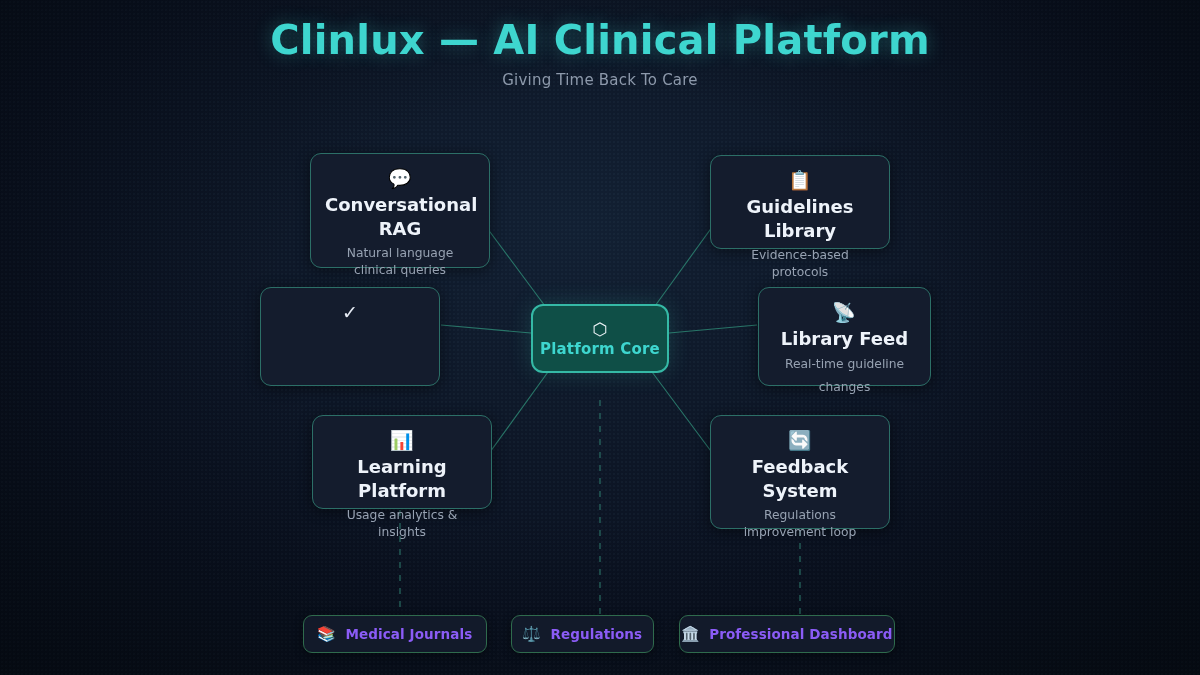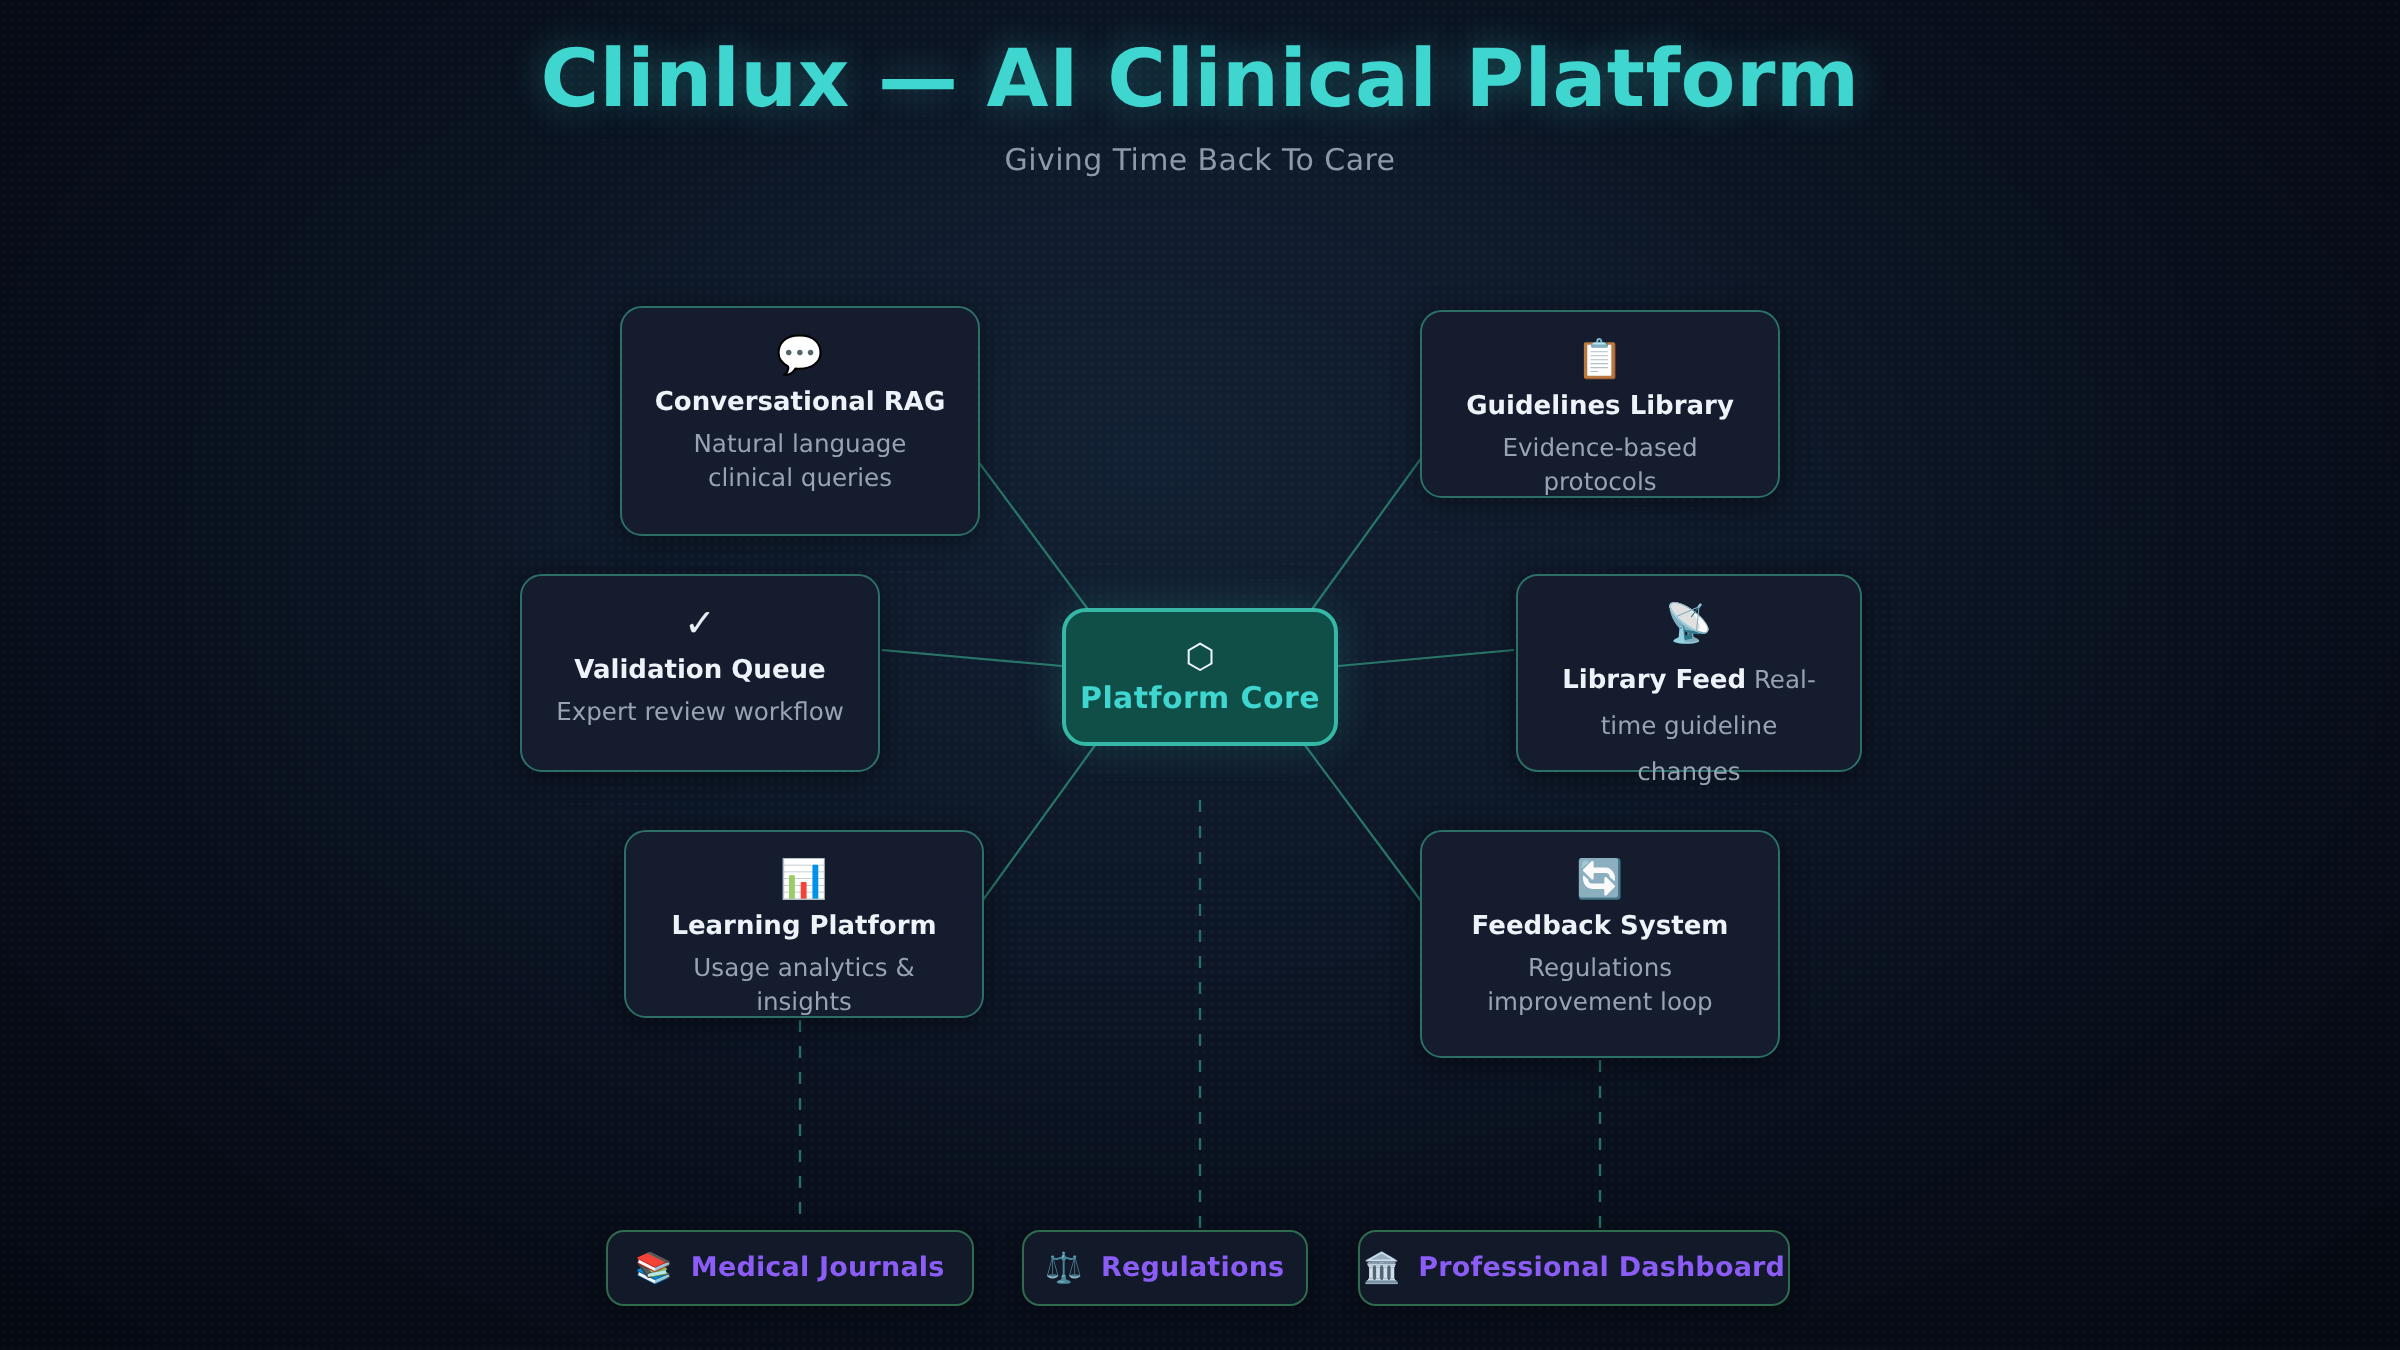--- a/index.html
+++ b/index.html
@@ -100,21 +100,21 @@
     padding: 12px 14px 14px;
     box-shadow: 0 2px 14px rgba(0,0,0,.45);
   }
   .node-icon {
     font-size: 19px;
     line-height: 25px;
     display: block;
     margin-bottom: 2px;
   }
   .node-title {
-    font-size: 13px;
+    font-size: 18px;
     font-weight: bold;
     color: #eef3fa;
     line-height: 1.35;
   }
   .node-desc {
     font-size: 12.3px;
     color: #97a2b2;
     line-height: 1.42;
     margin-top: 3px;
   }
@@ -223,24 +223,20 @@
 <div class="node-card" id="card-conversational-rag">
   <span class="node-icon">💬</span>
   <div class="node-body">
     <div class="node-title">Conversational RAG</div>
     <div class="node-desc">Natural language clinical queries</div>
   </div>
 </div>
 
 <div class="node-card" id="card-validation-queue">
   <span class="node-icon">✓</span>
-  <div class="node-body">
-    <div class="node-title">Validation Queue</div>
-    <div class="node-desc">Expert review workflow</div>
-  </div>
 </div>
 
 <div class="node-card" id="card-learning-dashboard">
   <span class="node-icon">📊</span>
   <div class="node-body">
     <div class="node-title">Learning Platform</div>
     <div class="node-desc">Usage analytics &amp; insights</div>
   </div>
 </div>
 

